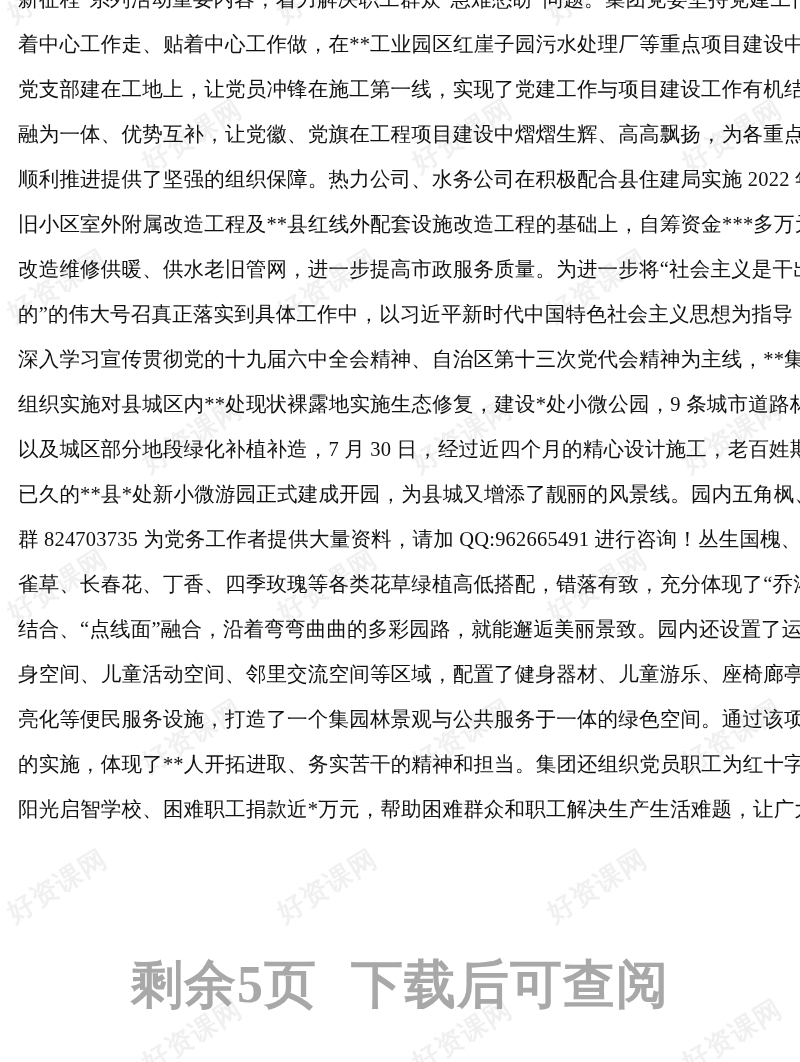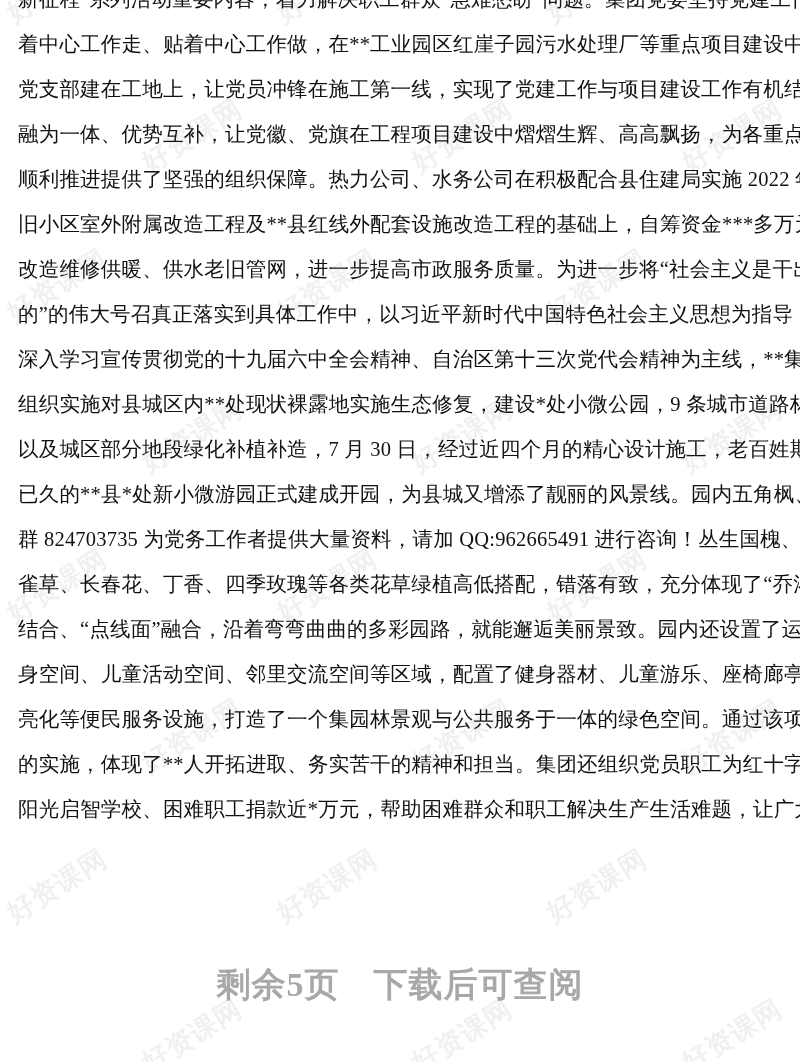--- a/index.html
+++ b/index.html
@@ -80,21 +80,21 @@
   #paywall-notice {
     position: absolute;
     left: 0;
     top: 955px;
     width: 800px;
     z-index: 4;
     text-align: center;
     color: #a8a8a8;
     font-family: "Liberation Serif", "DejaVu Serif", serif;
     font-weight: 700;
-    font-size: 34px;
+    font-size: 52px;
     line-height: 60px;
     letter-spacing: 1px;
     white-space: nowrap;
   }
   #paywall-notice .gap {
     display: inline-block;
     width: 34px;
   }
 </style>
 </head>

